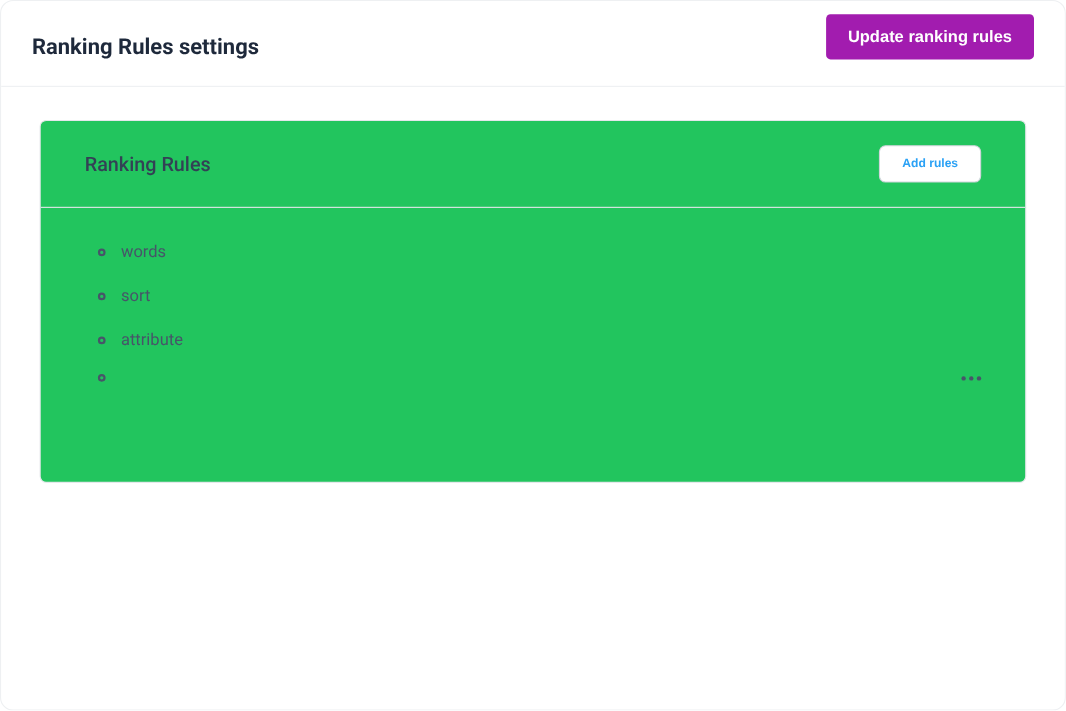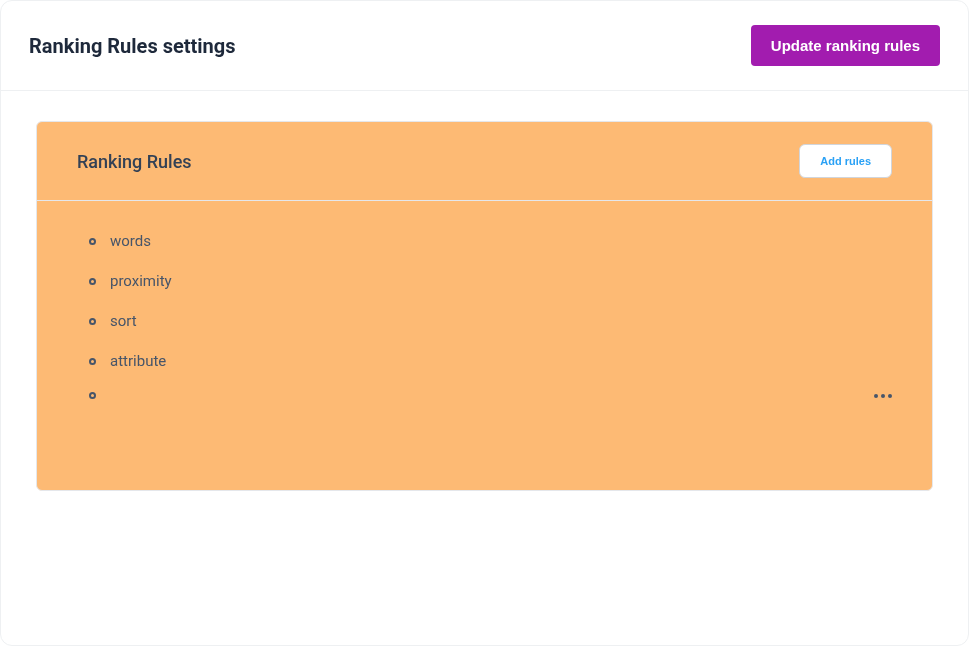--- a/index.html
+++ b/index.html
@@ -16,23 +16,23 @@
     .outer-card {
       width: 969px;
       height: 646px;
       border: 1px solid #eef0f2;
       border-radius: 12px;
       background: #ffffff;
       overflow: hidden;
     }
     .header-row {
       display: flex;
-      align-items: center;
+      align-items: flex-end;
       justify-content: space-between;
-      padding: 24px 28px 24px 28px;
+      padding: 12px 28px 24px 28px;
       border-bottom: 1px solid #eef0f2;
     }
     .page-title {
       font-size: 20px;
       font-weight: 700;
       color: #1e293b;
     }
     .btn-primary {
       background: #a21caf;
       color: #ffffff;
@@ -42,21 +42,21 @@
       font-size: 15px;
       font-weight: 600;
       cursor: pointer;
     }
     .content-area {
       padding: 30px 35px;
     }
     .inner-card {
       border: 1px solid #e5e7eb;
       border-radius: 6px;
-      background: #fdba74;
+      background: #22c55e;
     }
     .inner-card-header {
       display: flex;
       align-items: center;
       justify-content: space-between;
       padding: 22px 40px;
       border-bottom: 1px solid #e5e7eb;
     }
     .section-title {
       font-size: 18px;
@@ -132,24 +132,20 @@
         <button class="btn-outline">Add rules</button>
       </div>
       <div class="rules-body">
         <ul class="rules-list" id="rules-list">
             <li class="rule-item">
               <span class="bullet"></span>
               <span class="rule-label">words</span>
             </li>
             <li class="rule-item">
               <span class="bullet"></span>
-              <span class="rule-label">proximity</span>
-            </li>
-            <li class="rule-item">
-              <span class="bullet"></span>
               <span class="rule-label">sort</span>
             </li>
             <li class="rule-item">
               <span class="bullet"></span>
               <span class="rule-label">attribute</span>
             </li>
             <li class="rule-item">
               <span class="bullet"></span>
               <span class="more-btn">
                 <span class="dot"></span>

